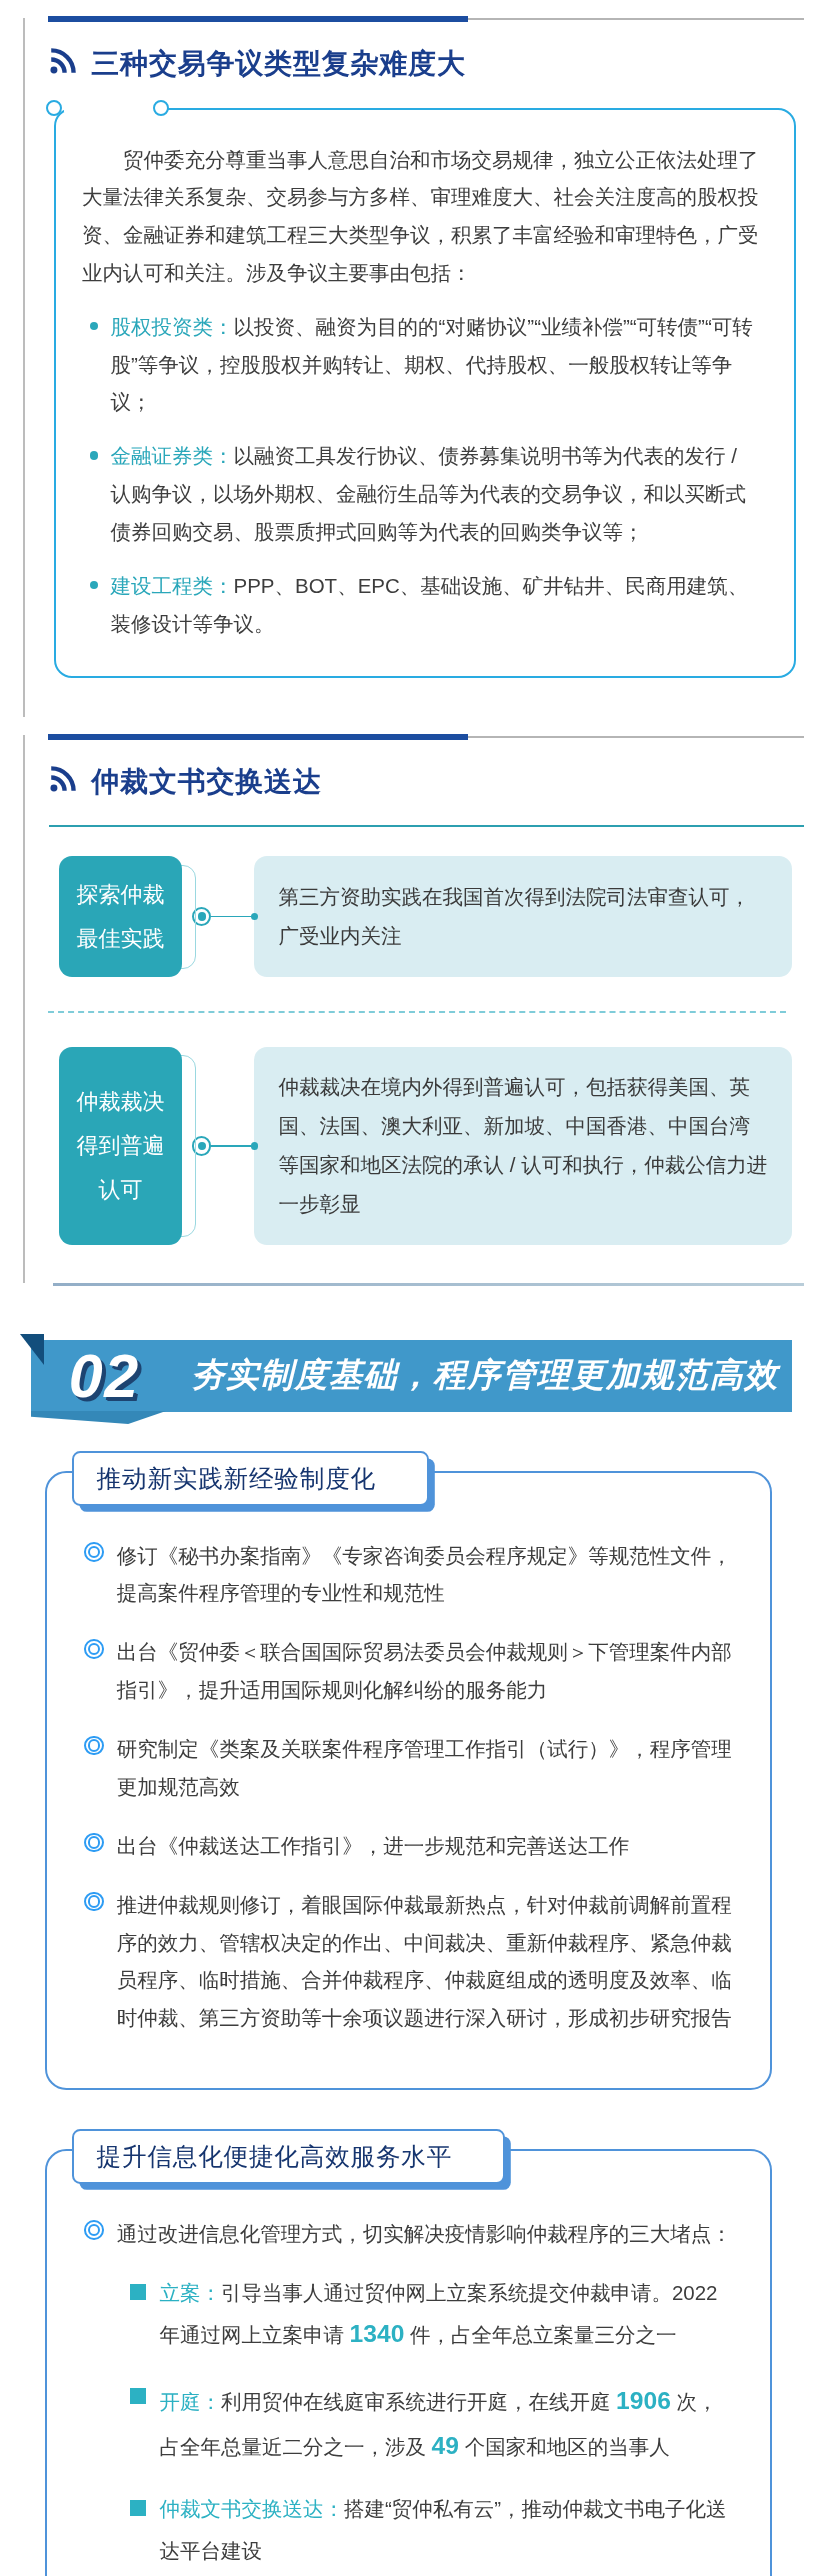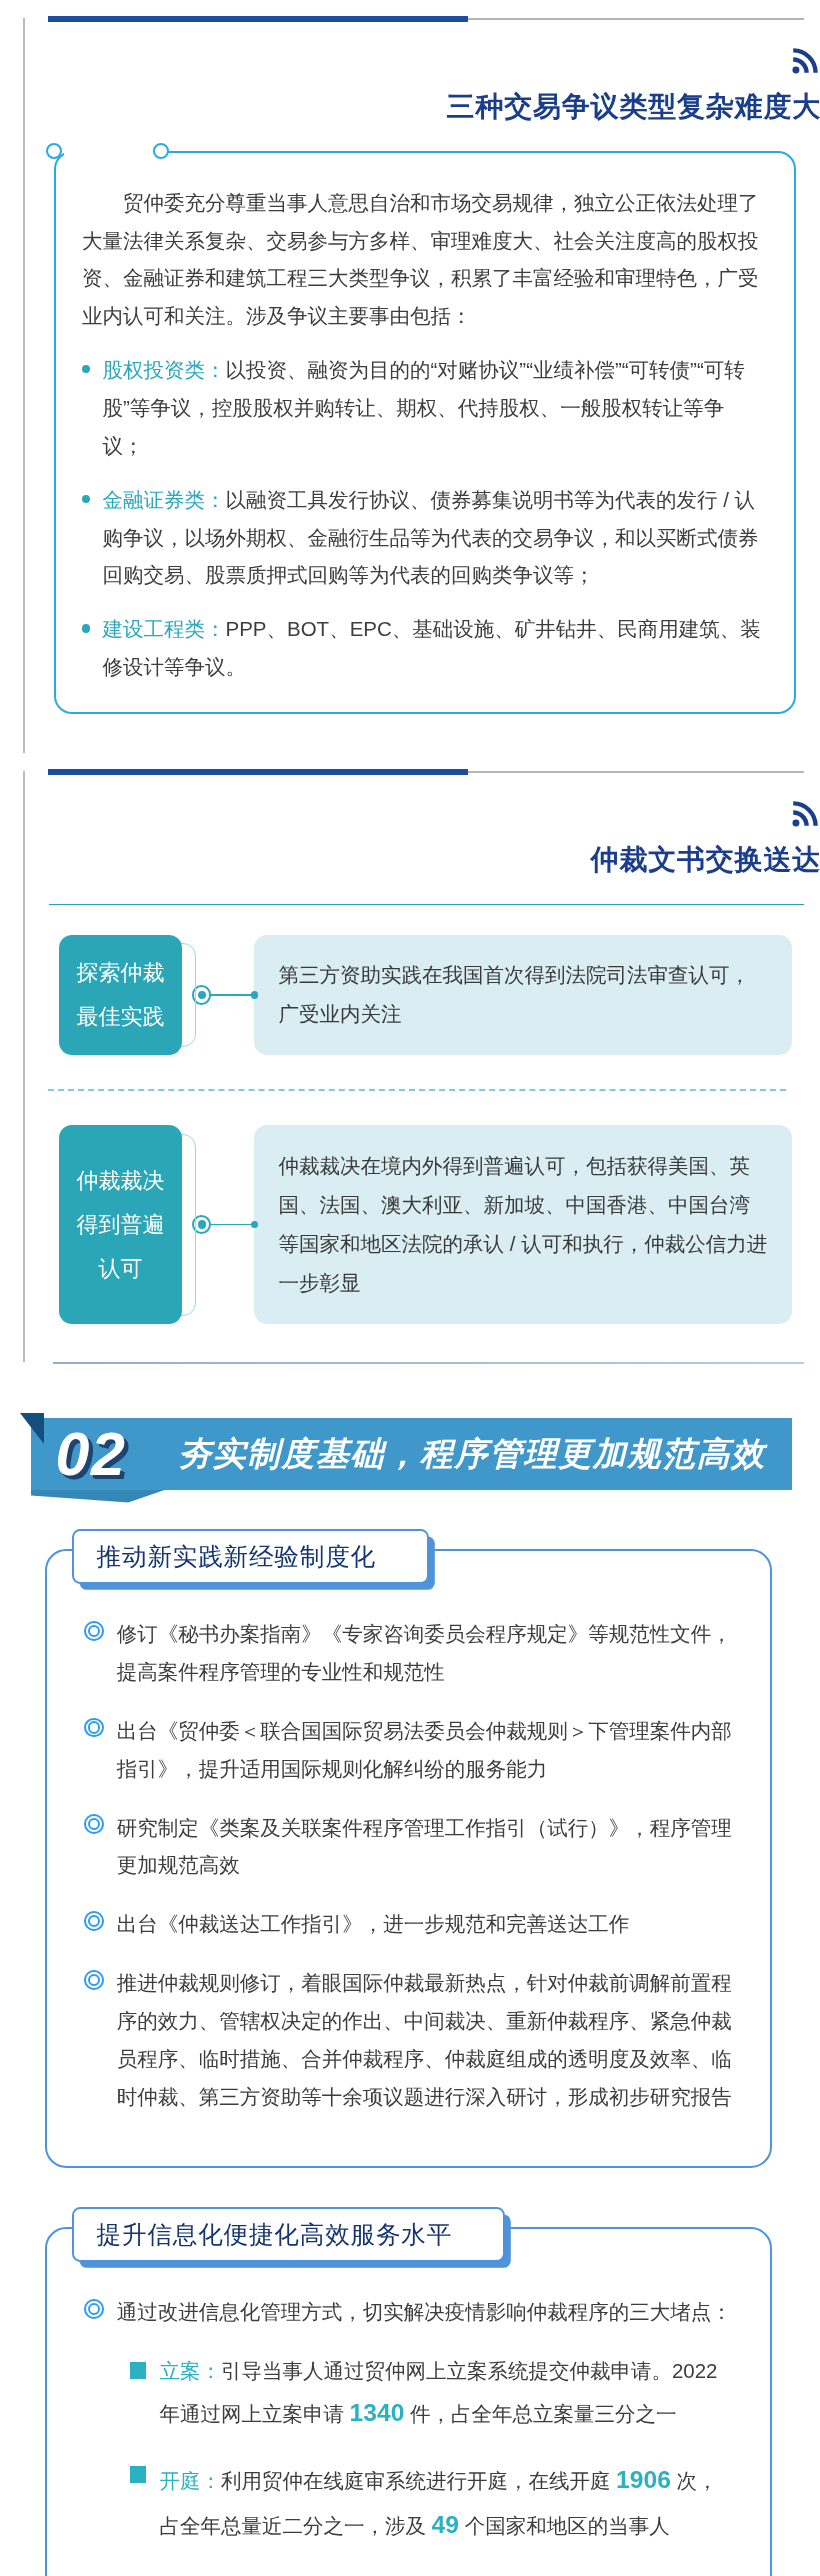--- a/index.html
+++ b/index.html
@@ -4,33 +4,33 @@
 <style>
   html,body{margin:0;padding:0;background:#ffffff;}
   body{width:821px;font-family:"Liberation Sans","DejaVu Sans",sans-serif;color:#3d3d3d;}
 
   
   .topic{position:relative;padding-top:16.4px;}
   .topic .vline{position:absolute;left:23px;top:18px;bottom:0;width:1.6px;background:#bcbcbc;}
   .secrule{margin-left:48px;margin-right:17px;height:5.7px;display:flex;align-items:center;}
   .secrule .blue{width:420px;height:5.7px;background:#1c4da0;}
   .secrule .gray{flex:1;height:1.6px;background:#b5b5b5;}
-  .sechead{display:flex;align-items:flex-end;gap:12.3px;margin:23px 0 0 48px;flex-direction:column;}
+  .sechead{display:flex;align-items:flex-start;gap:12.3px;margin:23px 0 0 48px;}
   .sechead h2{margin:0;font-size:28px;font-weight:bold;color:#1a3e8c;letter-spacing:0.8px;}
   .rss{display:flex;align-items:flex-end;}
 
   
   .bigbox{position:relative;margin:24.6px 24.6px 0 54px;border:2.5px solid #29abe2;border-radius:18px;
           padding:18px 31px 26px 26px;}
   .bigbox .mask{position:absolute;top:-2.5px;left:8.2px;width:92px;height:4.9px;background:#ffffff;}
   .node{position:absolute;top:-9.9px;width:12.3px;height:12.3px;background:#ffffff;border:2.5px solid #29abe2;border-radius:50%;}
   .n1{left:-9.9px;}
   .n2{left:97px;}
   .intro{margin:13px 0 6.6px 0;font-size:20.5px;line-height:1.84;text-indent:2em;color:#3d3d3d;}
-  .blist{list-style:none;margin:0;padding:0;}
+  .blist{list-style:none;margin:8px;padding:0;}
   .blist li{display:flex;gap:12.3px;margin-top:16.4px;}
   .blist .dot{flex:0 0 8.2px;height:8.2px;border-radius:50%;background:#2aa7ba;margin-top:14px;}
   .blist p{margin:0;font-size:20.5px;line-height:1.84;color:#3d3d3d;}
   .tlabel{color:#2aa7ba;}
 
   
   .subrule{height:1.6px;background:#2c9fb0;margin:24.6px 17px 0 49px;}
   .grow{display:flex;margin:29.6px 29px 0 59px;}
   .tabwrap{position:relative;flex:0 0 123px;display:flex;}
   .tab-outline{position:absolute;top:8.2px;bottom:8.2px;left:14.8px;right:-14px;border:1.6px solid #9ad8e0;border-radius:13px;}
@@ -44,21 +44,21 @@
                display:flex;align-items:center;justify-content:center;}
   .conn-core{width:8.2px;height:8.2px;background:#2aa7ba;border-radius:50%;}
   .conn-line{flex:1;height:1.6px;background:#2aa7ba;}
   .conn-enddot{width:7.4px;height:7.4px;background:#2aa7ba;border-radius:50%;margin-right:-4.1px;position:relative;z-index:1;}
   .lightbox{flex:1;background:#d9edf2;border-radius:13px;padding:21.3px 24.6px;}
   .lightbox p{margin:0;font-size:20.5px;line-height:1.9;color:#3a3a3a;}
   .dashed{margin:34px 35px 0 48px;border-top:2.5px dashed #7fccd9;}
   .endrule{height:2.5px;background:linear-gradient(90deg,#93aec7,#b9cdd9);margin:38px 17px 0 53px;}
 
   
-  .banner{position:relative;margin:54px 29px 0 31px;height:72px;background:#4098ca;display:flex;align-items:center;}
+  .banner{position:relative;margin:54px 29px 0 31px;height:72px;background:#4098ca;display:flex;align-items:center;justify-content:center;}
   .banner .fold{position:absolute;left:-11.5px;top:-5.7px;width:0;height:0;
                 border-top:31px solid #134e7c;border-left:24.6px solid transparent;}
   .banner .tail{position:absolute;left:0;bottom:-12.3px;width:135px;height:13px;background:#3488b8;
                 clip-path:polygon(0 0,100% 0,72% 100%,0 45%);}
   .banner .num{font-size:61px;font-weight:800;font-style:italic;color:#ffffff;margin-left:24.6px;line-height:72px;
                text-shadow:2.5px 2.5px 0 #1d4471,4.1px 4.1px 0 #1d4471;letter-spacing:1.6px;}
   .banner .btitle{color:#ffffff;font-size:33px;font-weight:bold;font-style:italic;margin-left:51px;letter-spacing:1.6px;}
 
   
   .card{position:relative;border:2.5px solid #4f93da;border-radius:21.3px;margin:59px 49px 0 45px;

